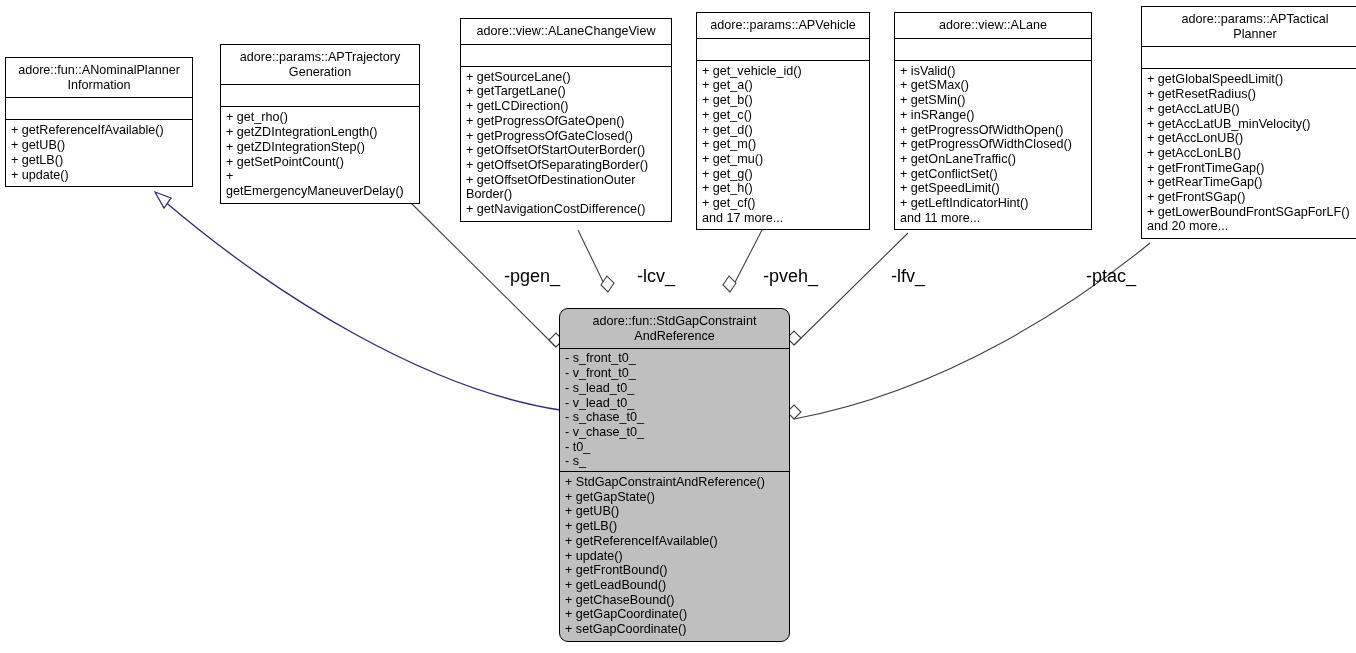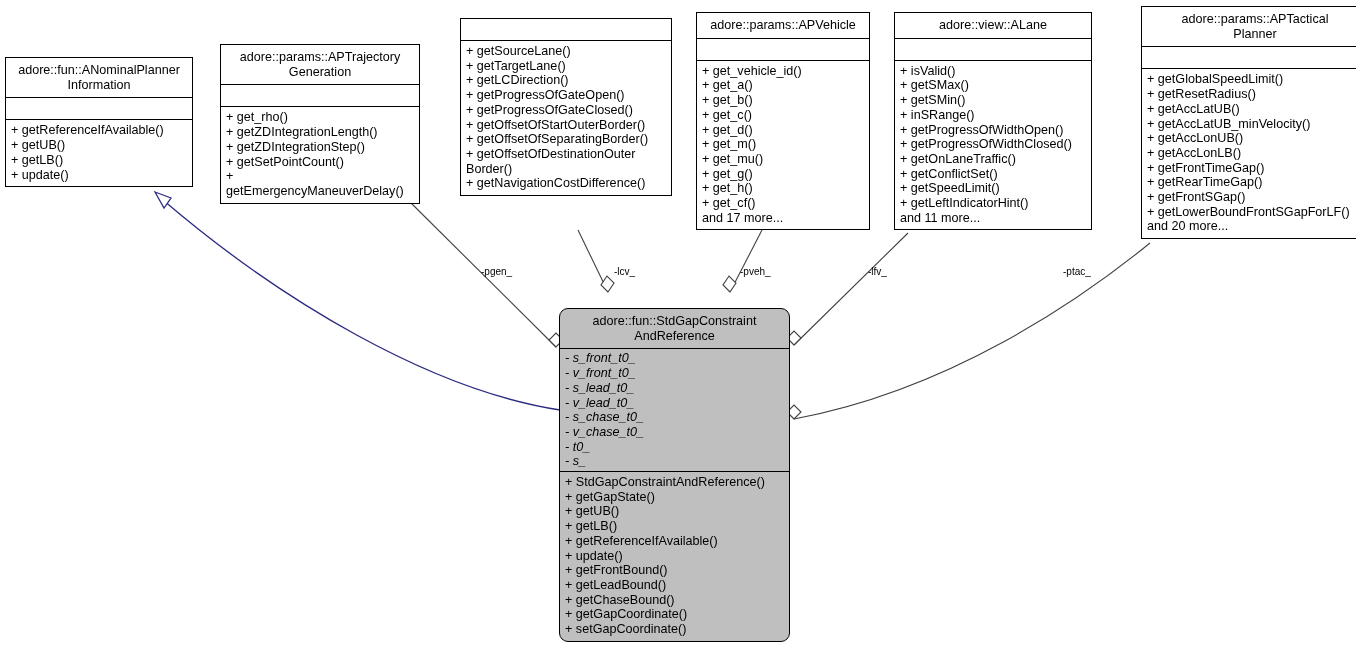--- a/index.html
+++ b/index.html
@@ -24,33 +24,33 @@
   .cls-title{
     text-align:center;
     padding:5px 4px 5px 4px;
     border-bottom:1px solid #000000;
     white-space:pre-line;
   }
   .cls-attrs{
     border-bottom:1px solid #000000;
     padding:2px 5px 2px 5px;
     min-height:17px;
-    font-style:italic;
   }
   .cls-attrs.empty{min-height:17px;}
   .cls-ops{
     padding:3px 5px 4px 5px;
   }
   .member{white-space:normal;}
 
   .edge-label{
     position:absolute;
-    font-size:10px;
+    font-size:18px;
     color:#000000;
     white-space:nowrap;
+    margin-left:23px;
   }
 </style>
 </head>
 <body>
 
 <div id="diagram">
 
   <svg id="svg-layer" viewBox="0 0 1356 653" width="1356" height="653">
 
     <g>
@@ -109,20 +109,21 @@
     <div class="cls-ops">
         <div class="member">+ get_rho()</div>
         <div class="member">+ getZDIntegrationLength()</div>
         <div class="member">+ getZDIntegrationStep()</div>
         <div class="member">+ getSetPointCount()</div>
         <div class="member">+ getEmergencyManeuverDelay()</div>
       </div>
   </div>
 
   <div class="uml-class" style="left:460px;top:18px;width:212px;">
+    <div class="cls-title">adore::view::ALaneChangeView</div>
     <div class="cls-attrs empty"></div>
     <div class="cls-ops">
         <div class="member">+ getSourceLane()</div>
         <div class="member">+ getTargetLane()</div>
         <div class="member">+ getLCDirection()</div>
         <div class="member">+ getProgressOfGateOpen()</div>
         <div class="member">+ getProgressOfGateClosed()</div>
         <div class="member">+ getOffsetOfStartOuterBorder()</div>
         <div class="member">+ getOffsetOfSeparatingBorder()</div>
         <div class="member">+ getOffsetOfDestinationOuter Border()</div>

